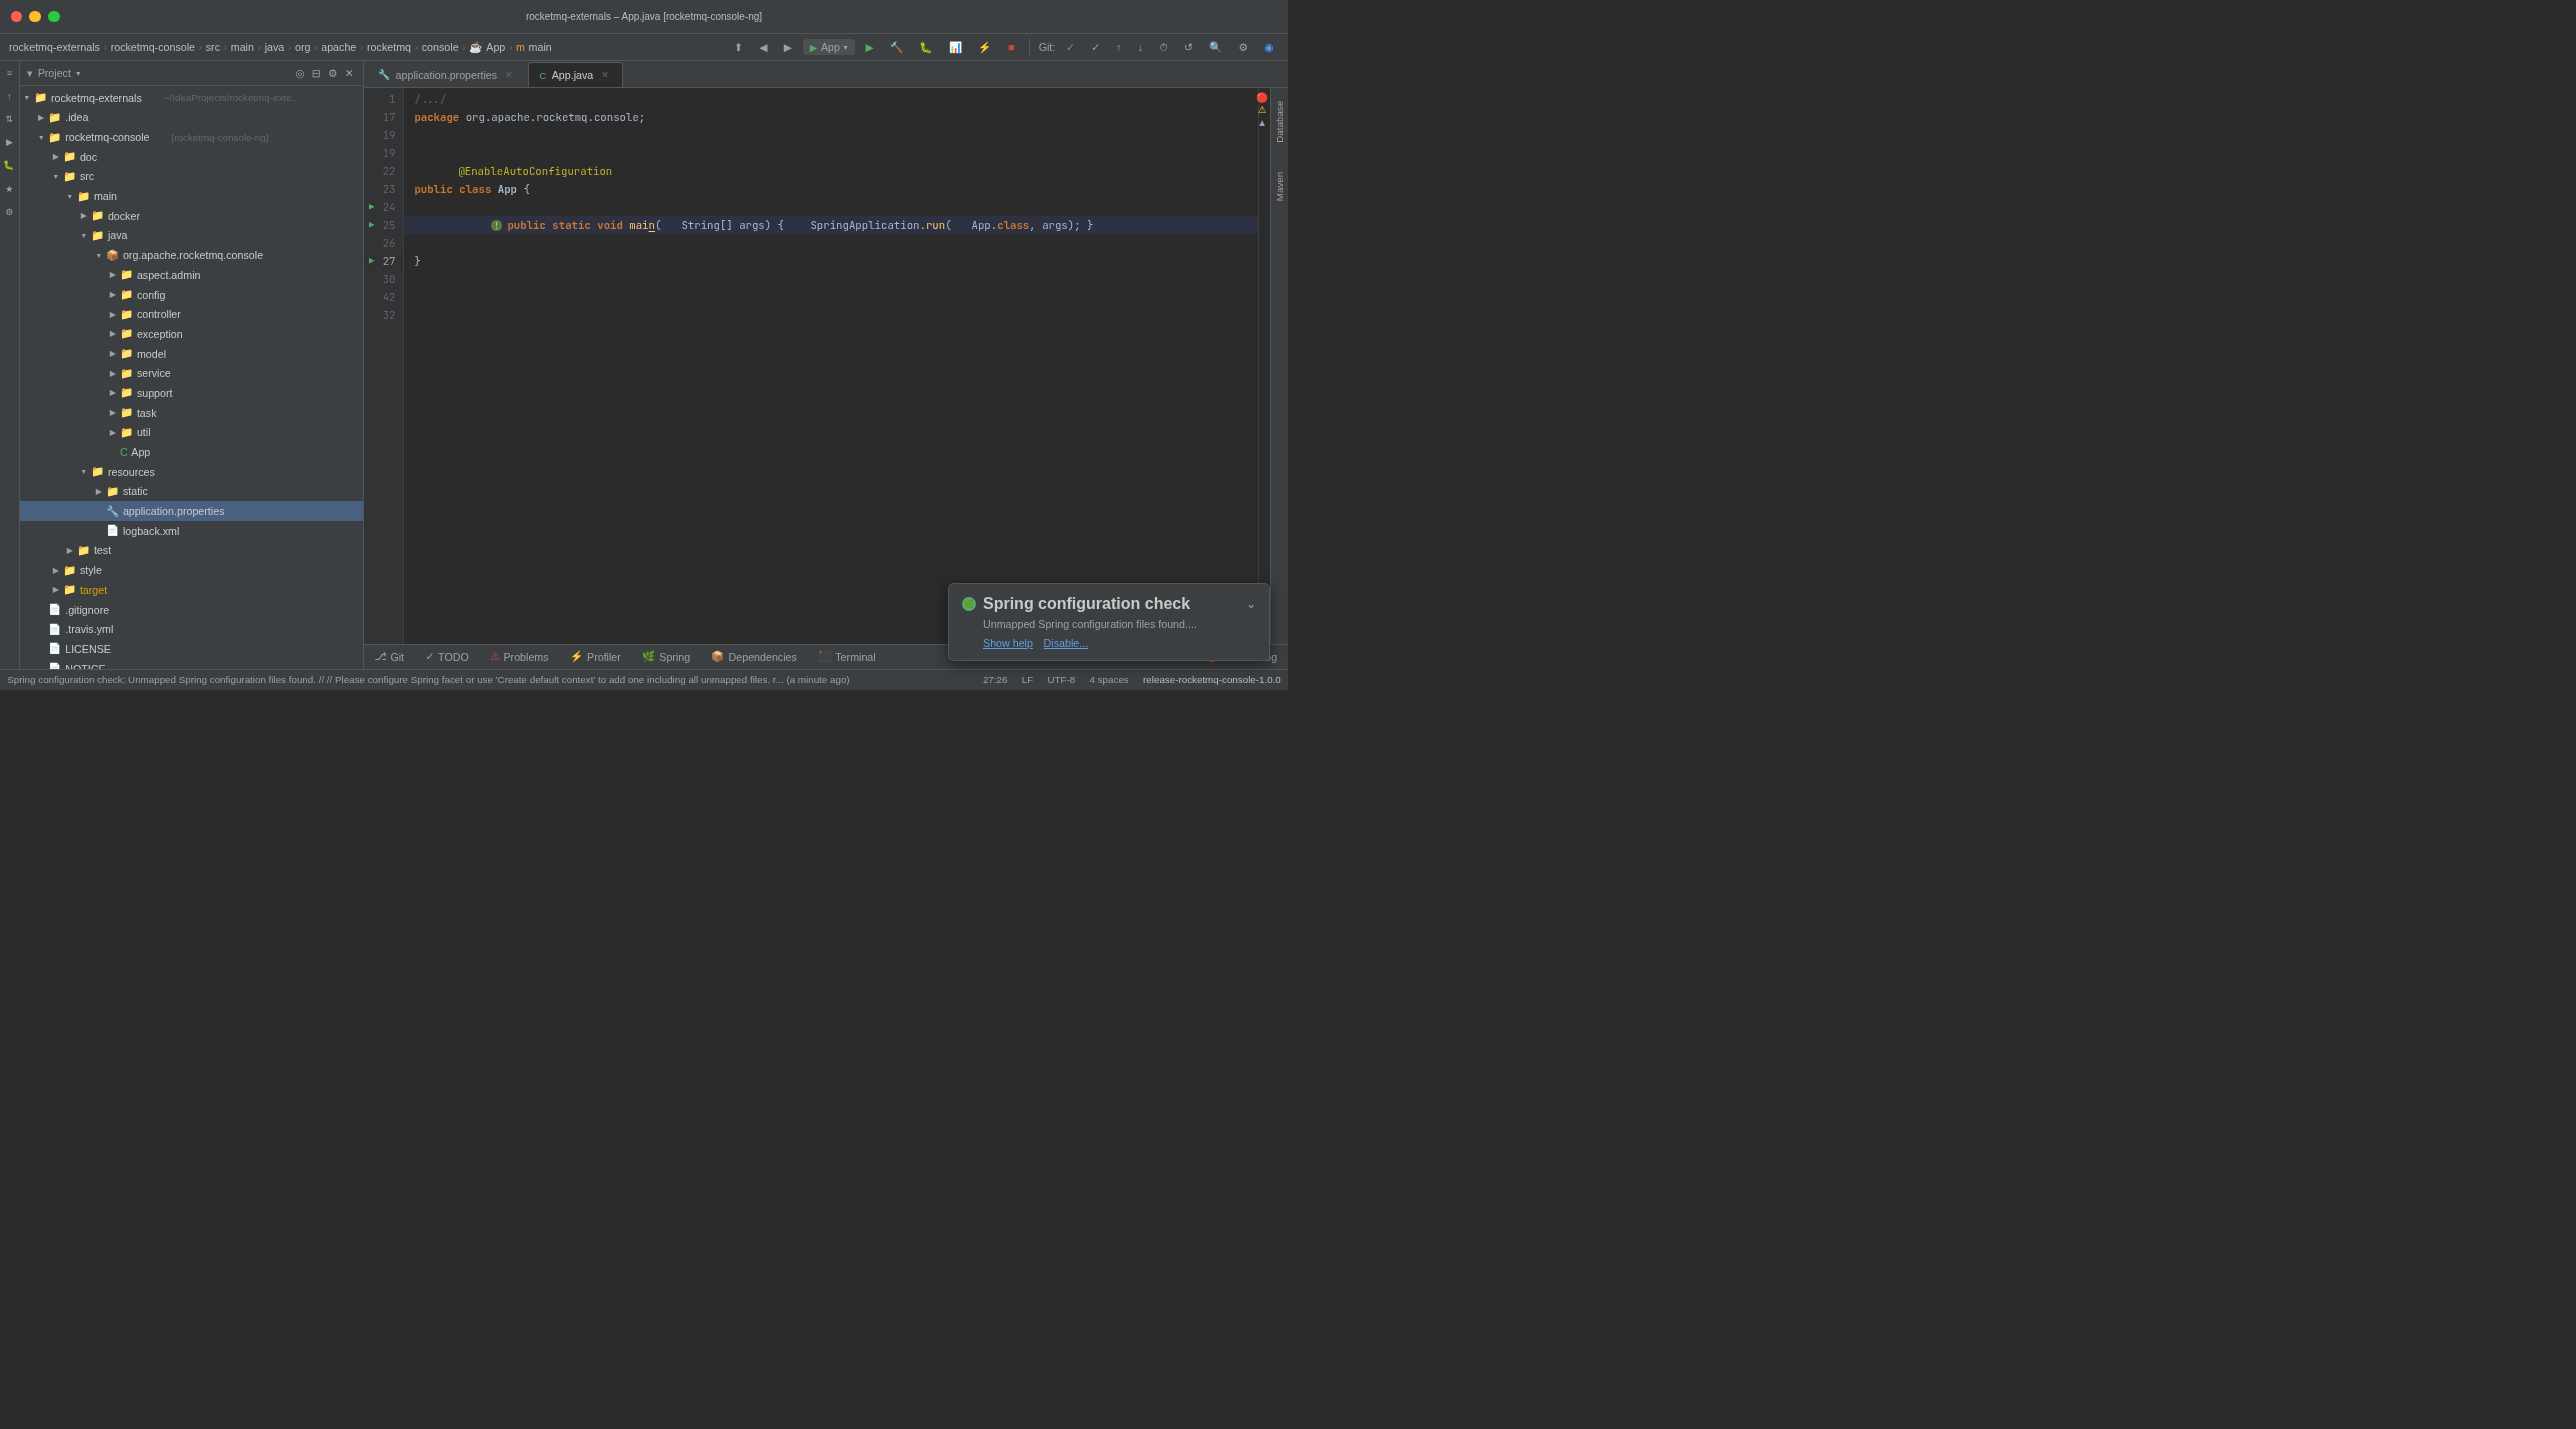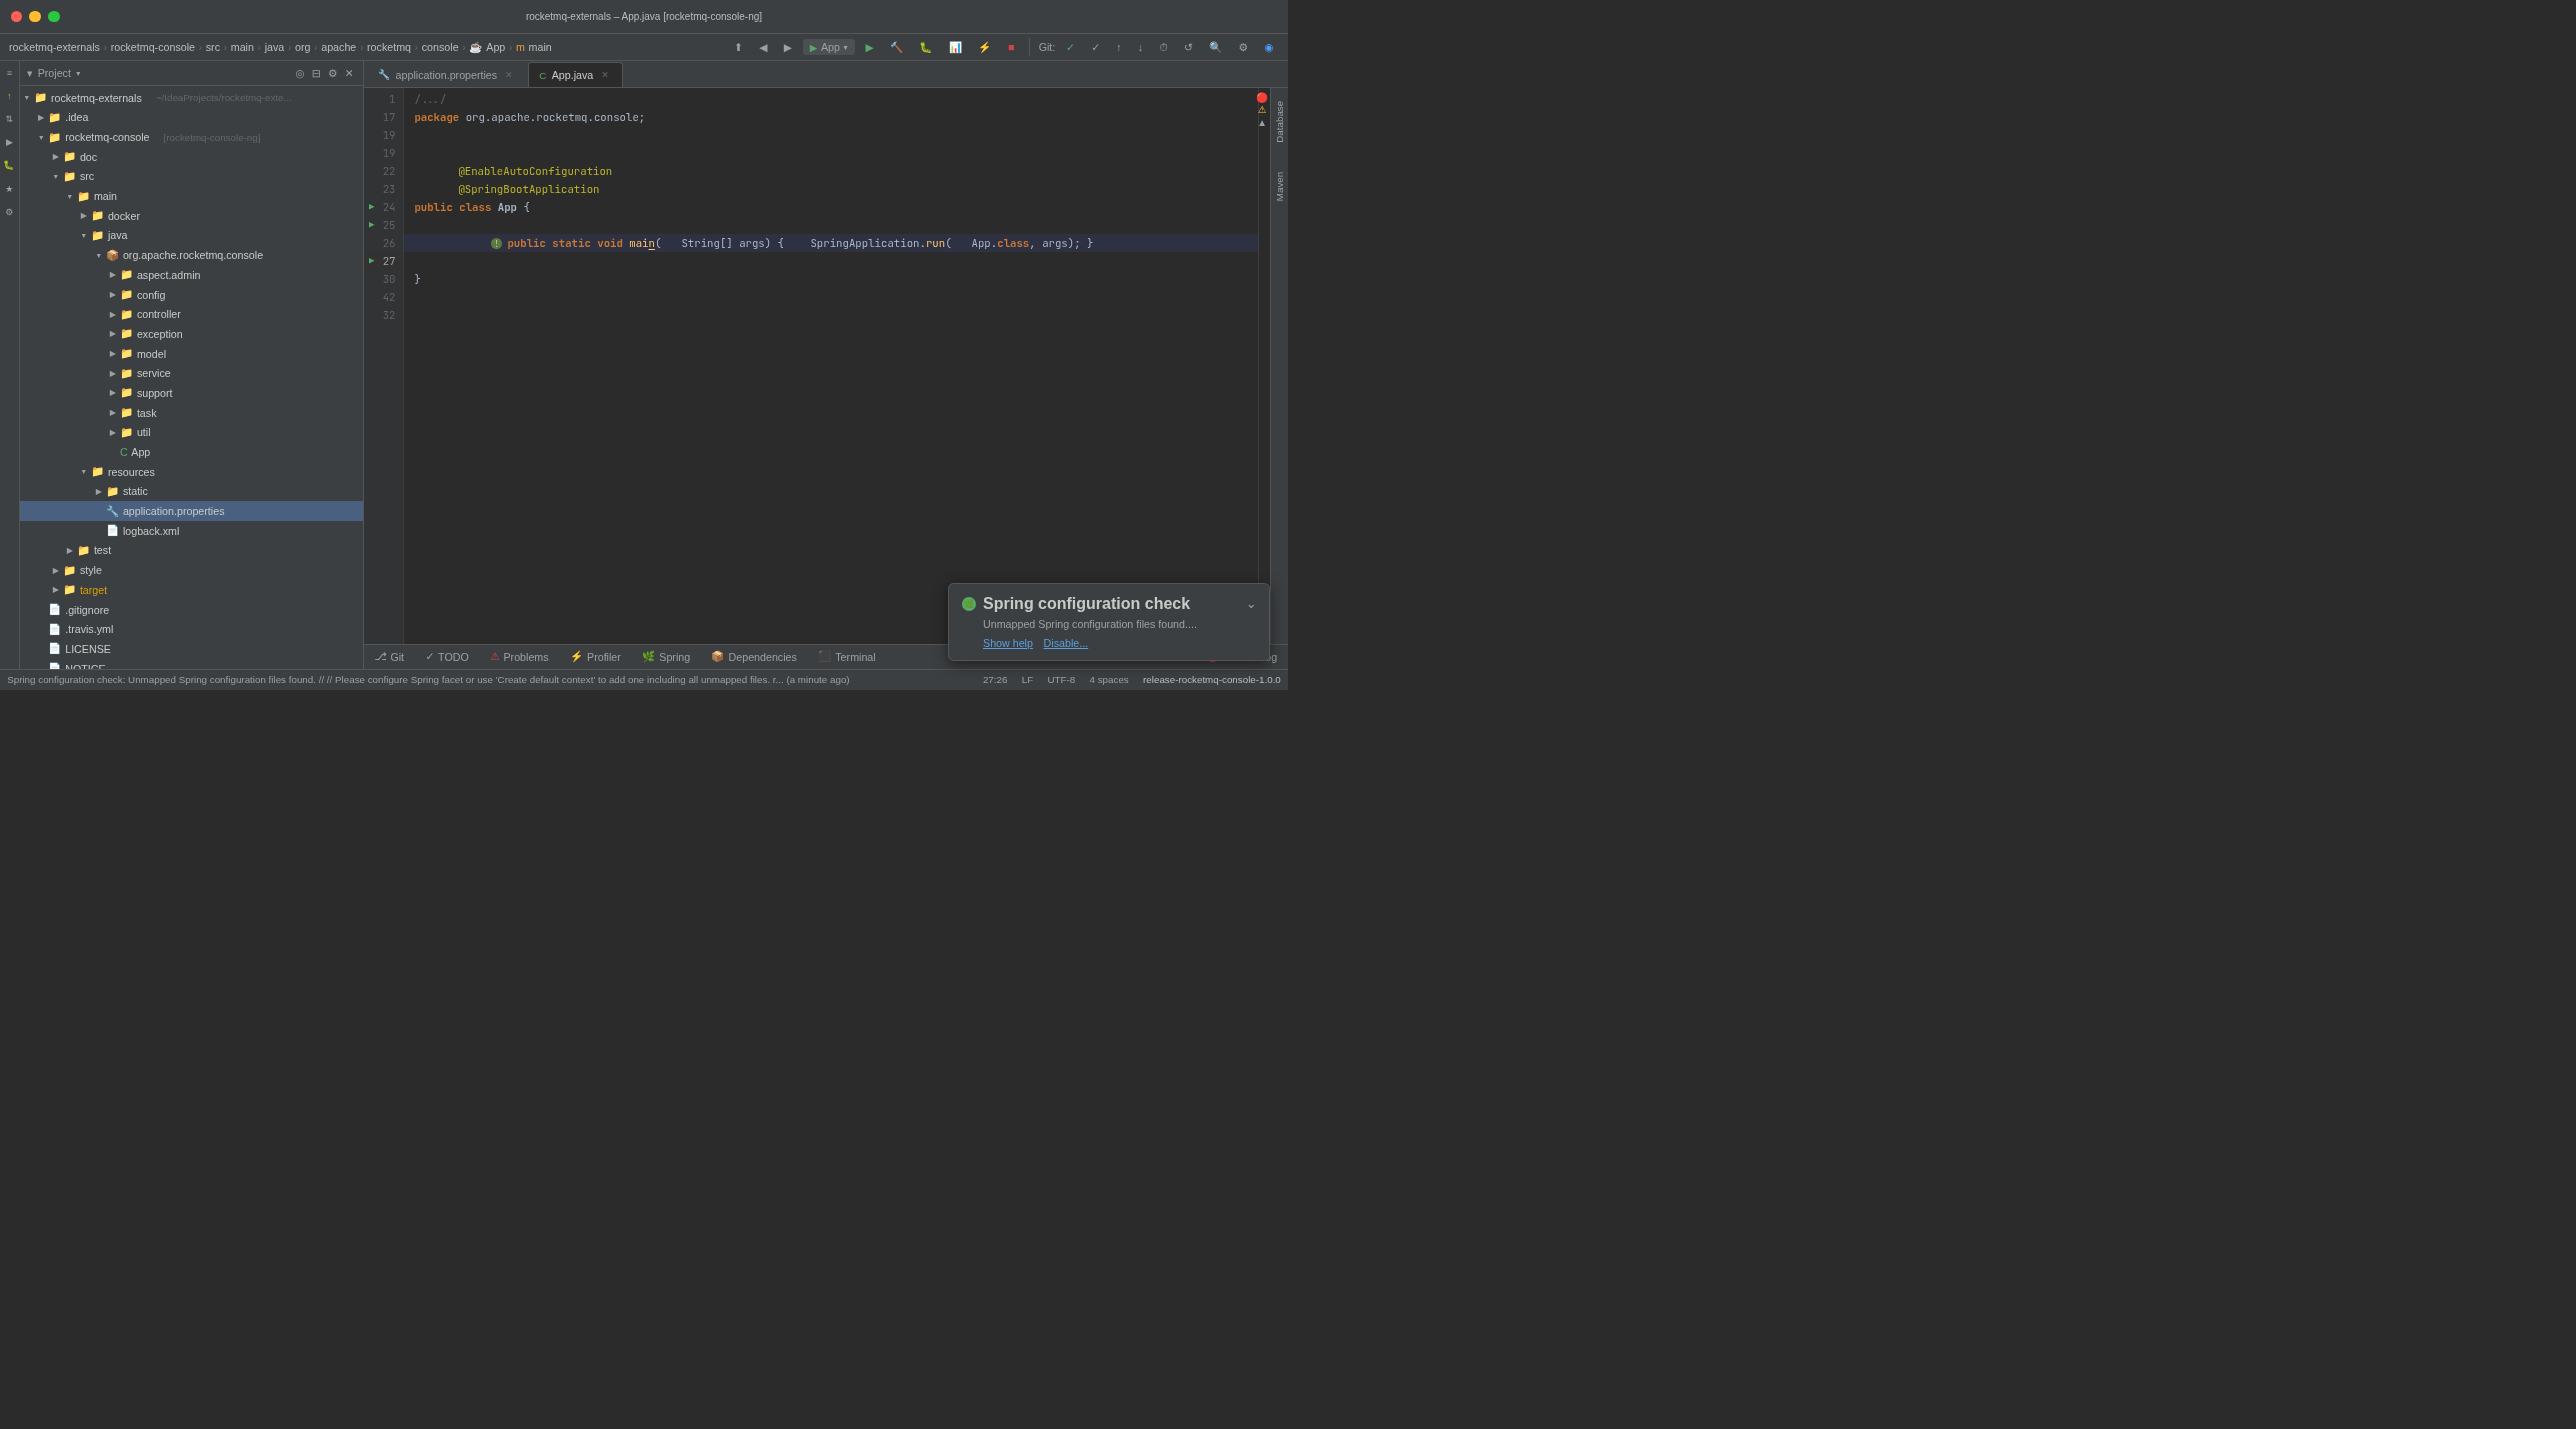--- a/index.html
+++ b/index.html
@@ -160,21 +160,21 @@
       color: #9da0a2;
       font-size: 8px;
     }
     .tree-icon {
       margin-right: 3.6px;
       font-size: 10.7px;
       display: inline-flex;
       align-items: center;
     }
     .tree-label { color: #c8cac8; }
-    .tree-meta { color: #666; font-size: 9.8px; margin-left: 14px; }
+    .tree-meta { color: #666; font-size: 9.8px; margin-left: 22px; }
     .icon-folder-special { color: #6897bb; }
 
     
     .editor-area {
       flex: 1;
       background: #2b2b2b;
       display: flex;
       flex-direction: column;
     }
 
@@ -793,23 +793,20 @@
 
         <div class="code-line">&nbsp;</div>
 
 
         <div class="code-line">&nbsp;</div>
 
         <div class="code-line">
           <span class="ann">@EnableAutoConfiguration</span>
         </div>
 
-        <div class="code-line">
-          <span class="ann">@SpringBootApplication</span>
-        </div>
 
         <div class="code-line">
           <span class="kw">public</span><span> </span><span class="kw">class</span><span> </span><span class="cls-name">App</span><span> {</span>
         </div>
 
         <div class="code-line">&nbsp;</div>
 
         <div class="code-line highlighted-line" style="position:relative;">
           <span style="margin-right:3.6px;">
             <span class="hint-marker">!</span>

